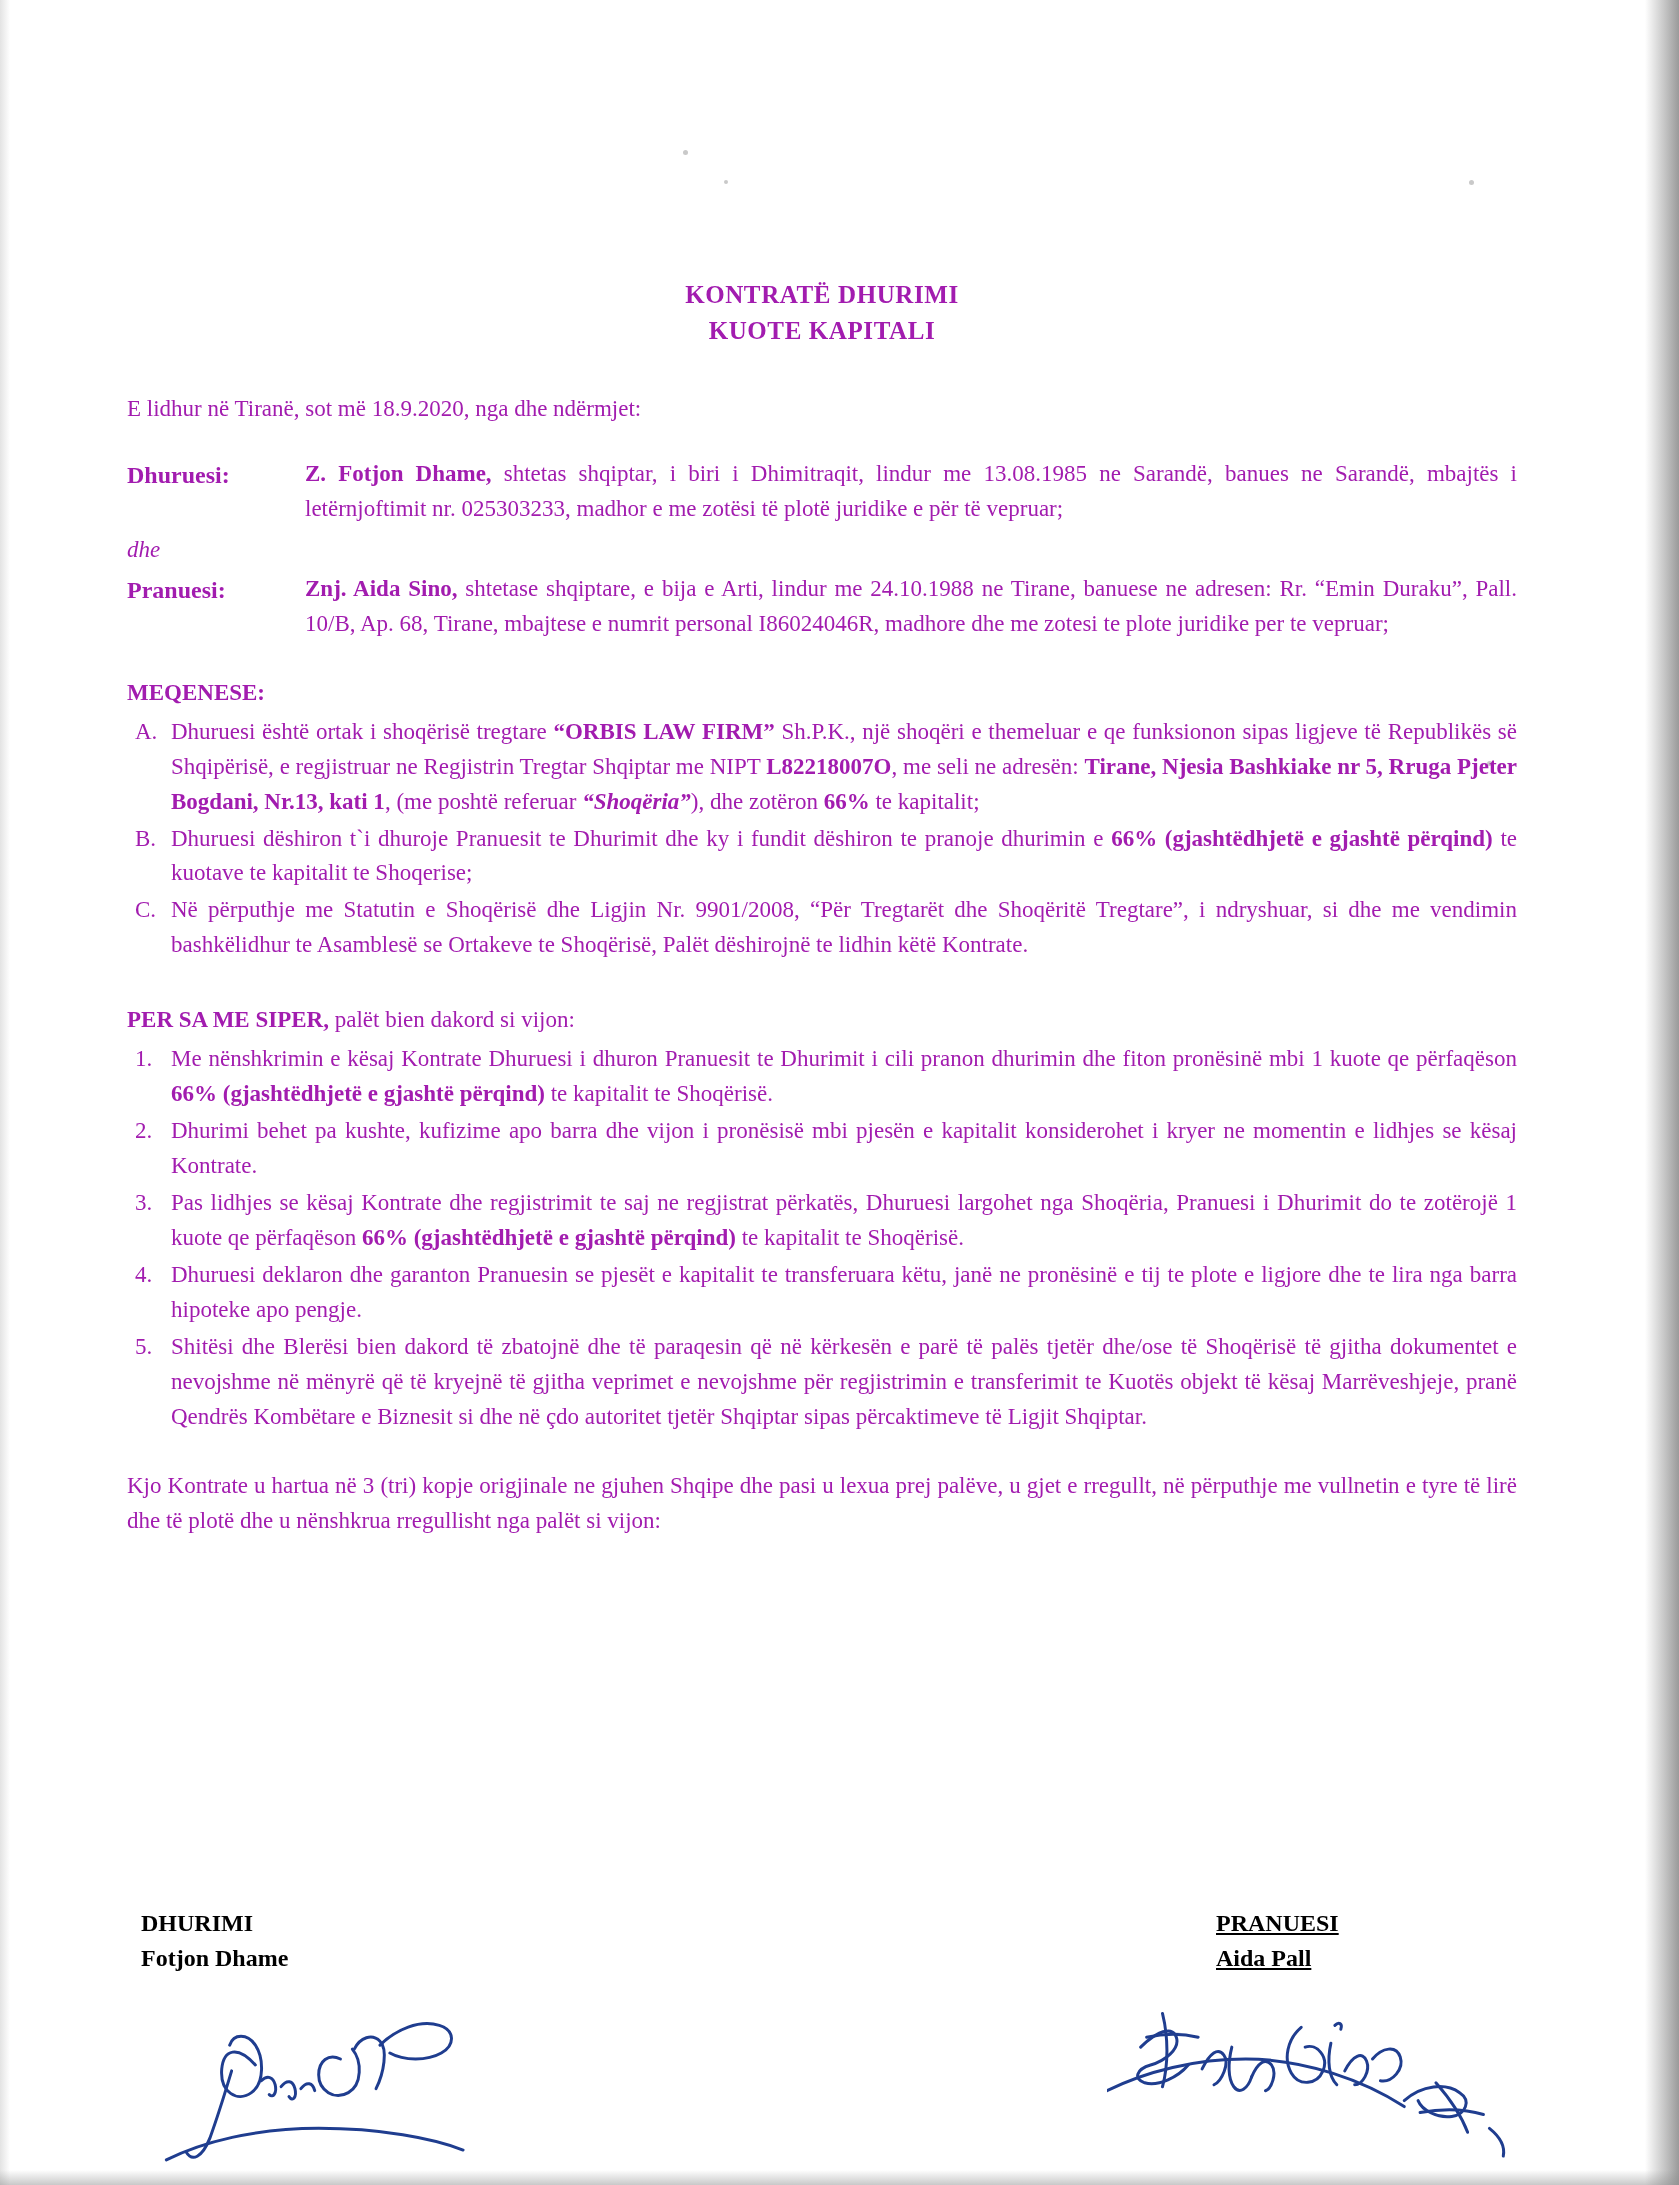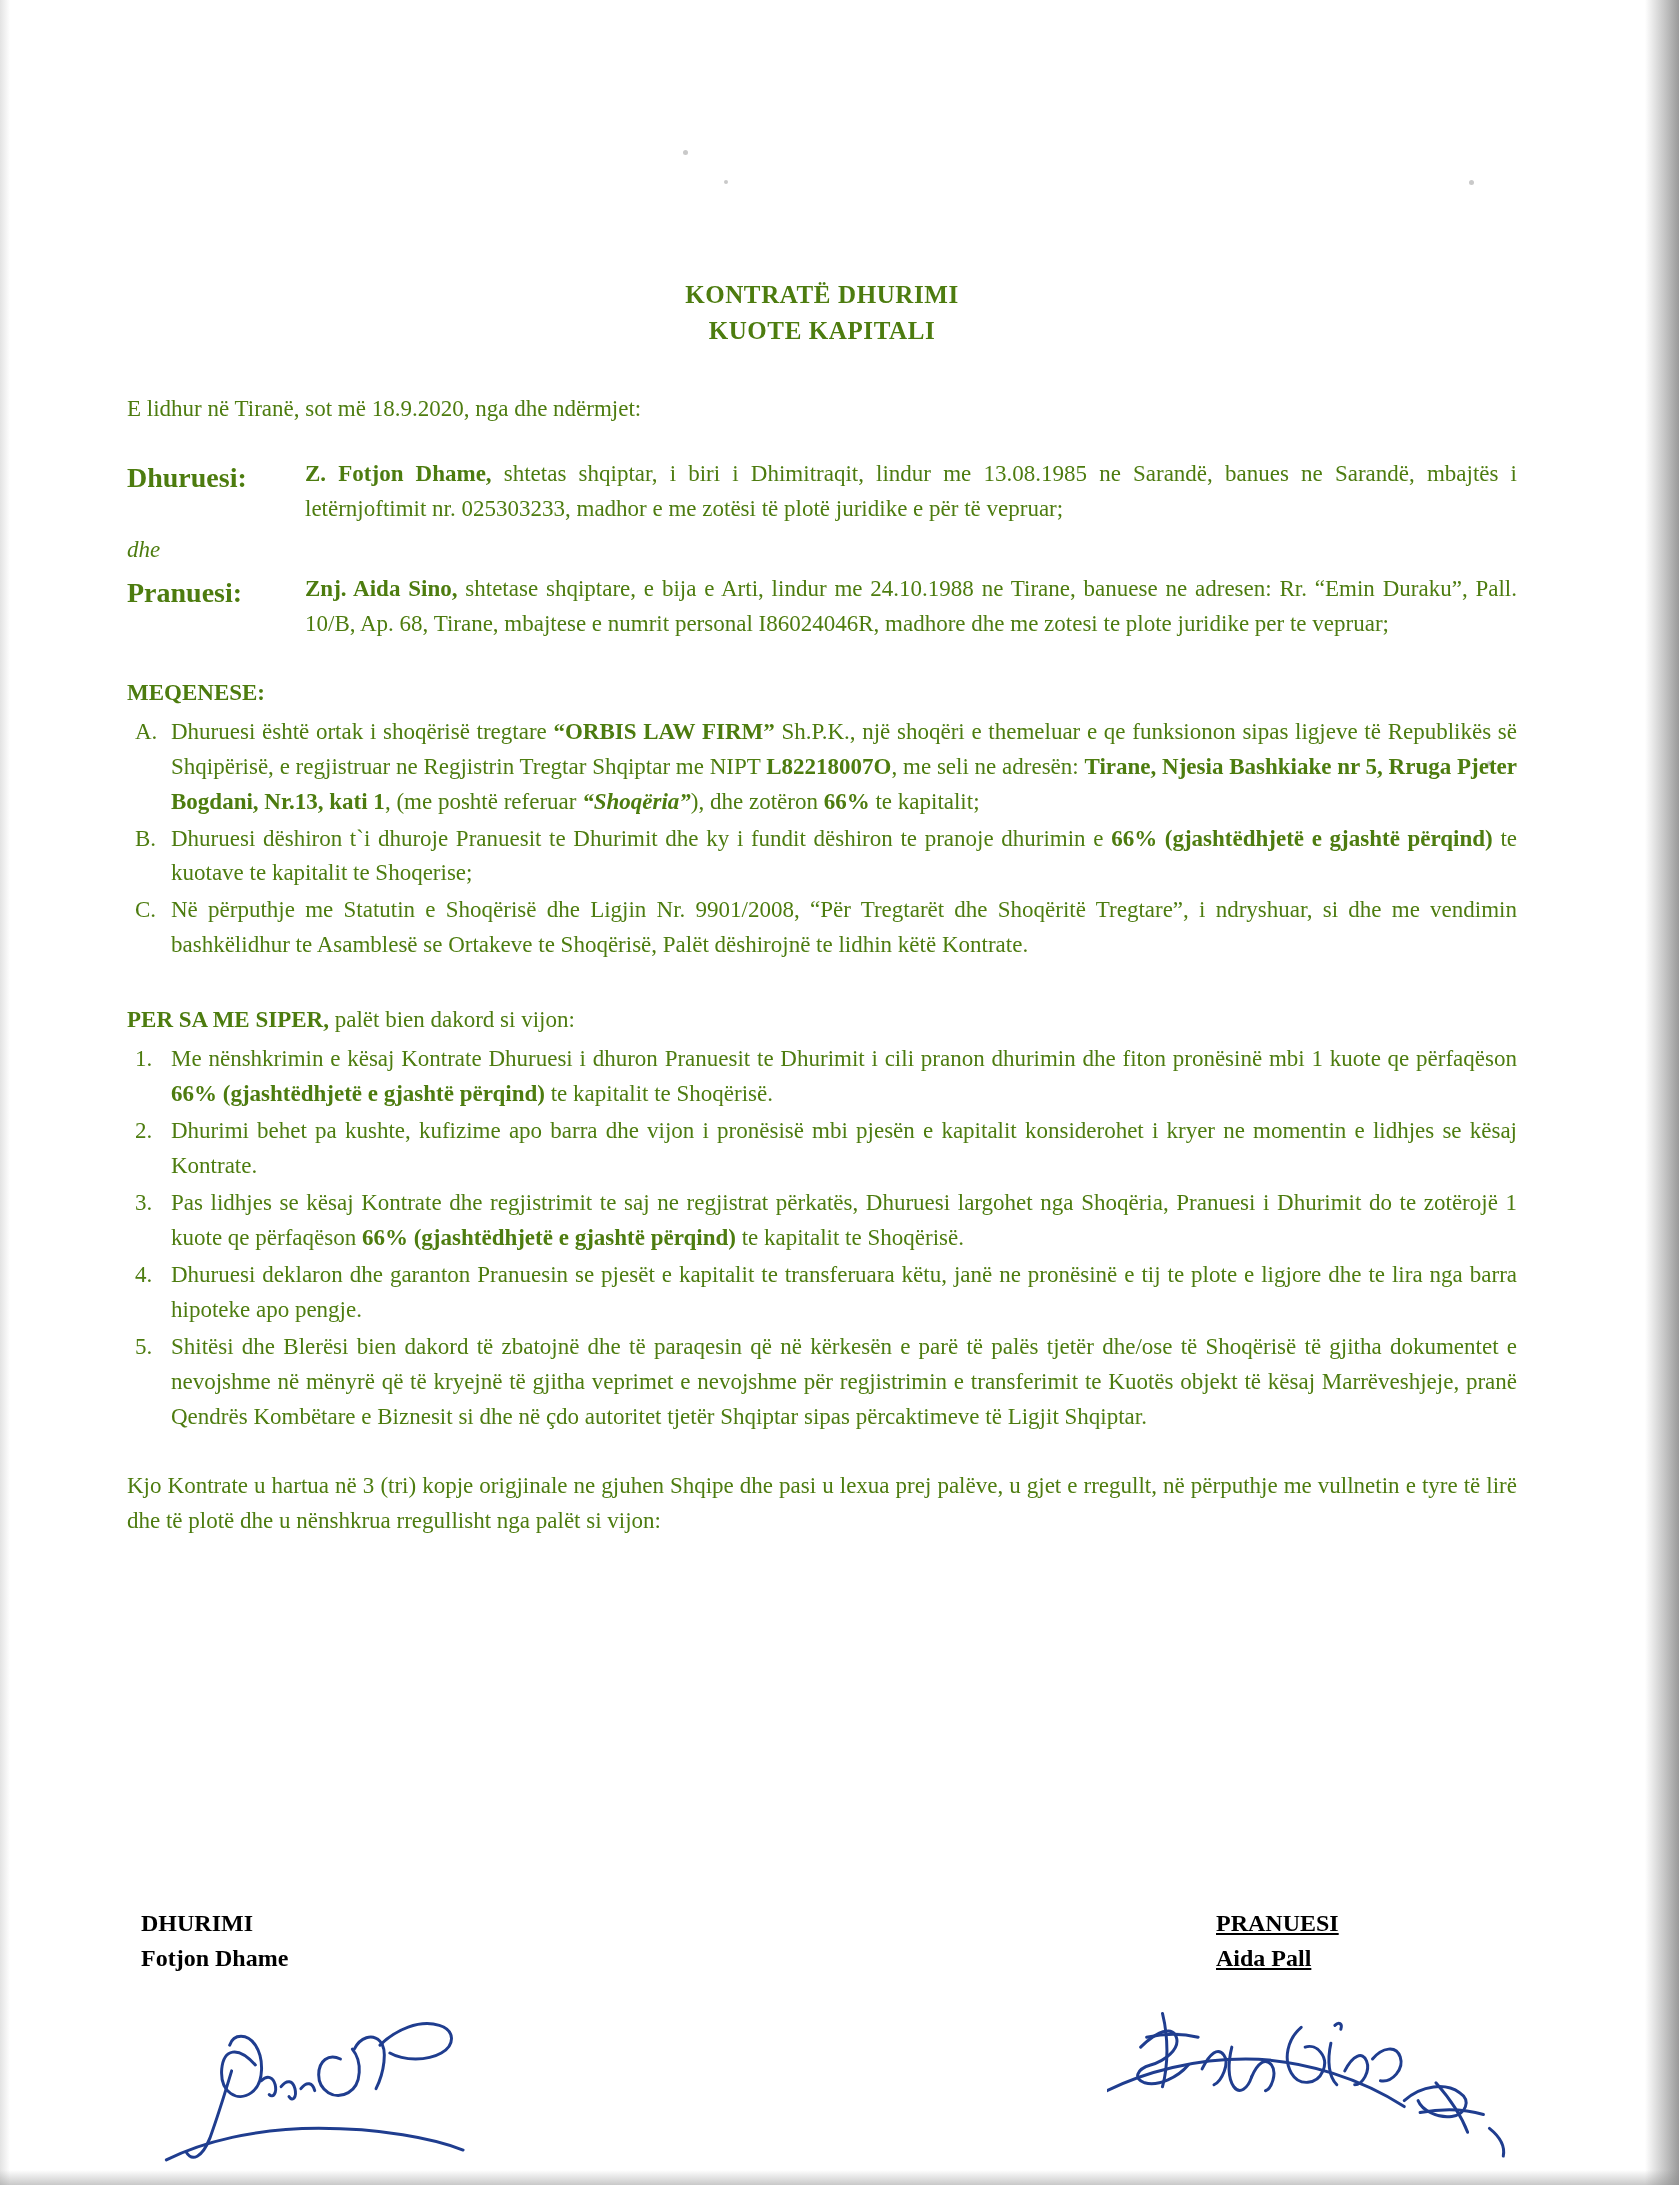--- a/index.html
+++ b/index.html
@@ -41,21 +41,21 @@
     width: 10px; height: 2186px;
     background: linear-gradient(to left, rgba(200,200,200,0) 0%, rgba(175,175,175,0.35) 100%);
     pointer-events: none;
   }
 
   .content {
     position: absolute;
     left: 127px;
     top: 277px;
     width: 1390px;
-    color: #4d7c0f;
+    color: #a21caf;
     font-size: 23px;
     line-height: 1.52;
     text-align: justify;
   }
 
   .title {
     text-align: center;
     font-weight: bold;
     font-size: 25px;
     letter-spacing: 0.6px;
@@ -71,21 +71,21 @@
 
   .party-block { margin-bottom: 2px; }
   .party-row {
     display: flex;
     align-items: flex-start;
     margin-bottom: 6px;
   }
   .party-label {
     flex: 0 0 178px;
     font-weight: bold;
-    font-size: 28px;
+    font-size: 24px;
     padding-top: 0;
   }
   .party-text {
     flex: 1 1 auto;
     text-align: justify;
   }
   .dhe-line {
     font-style: italic;
     margin: 2px 0 4px 0;
   }

